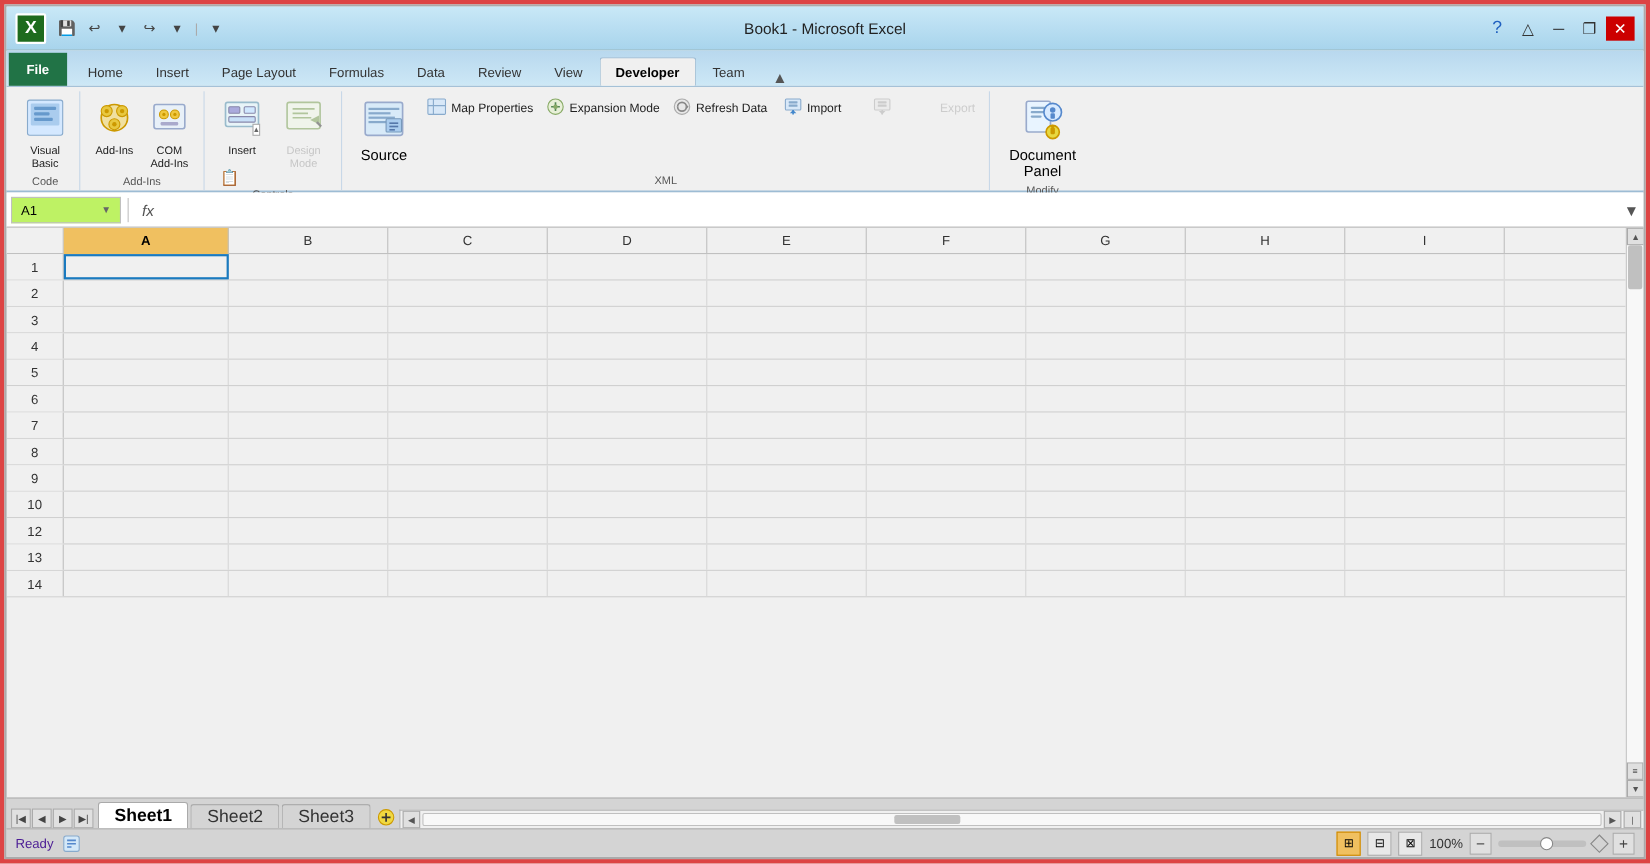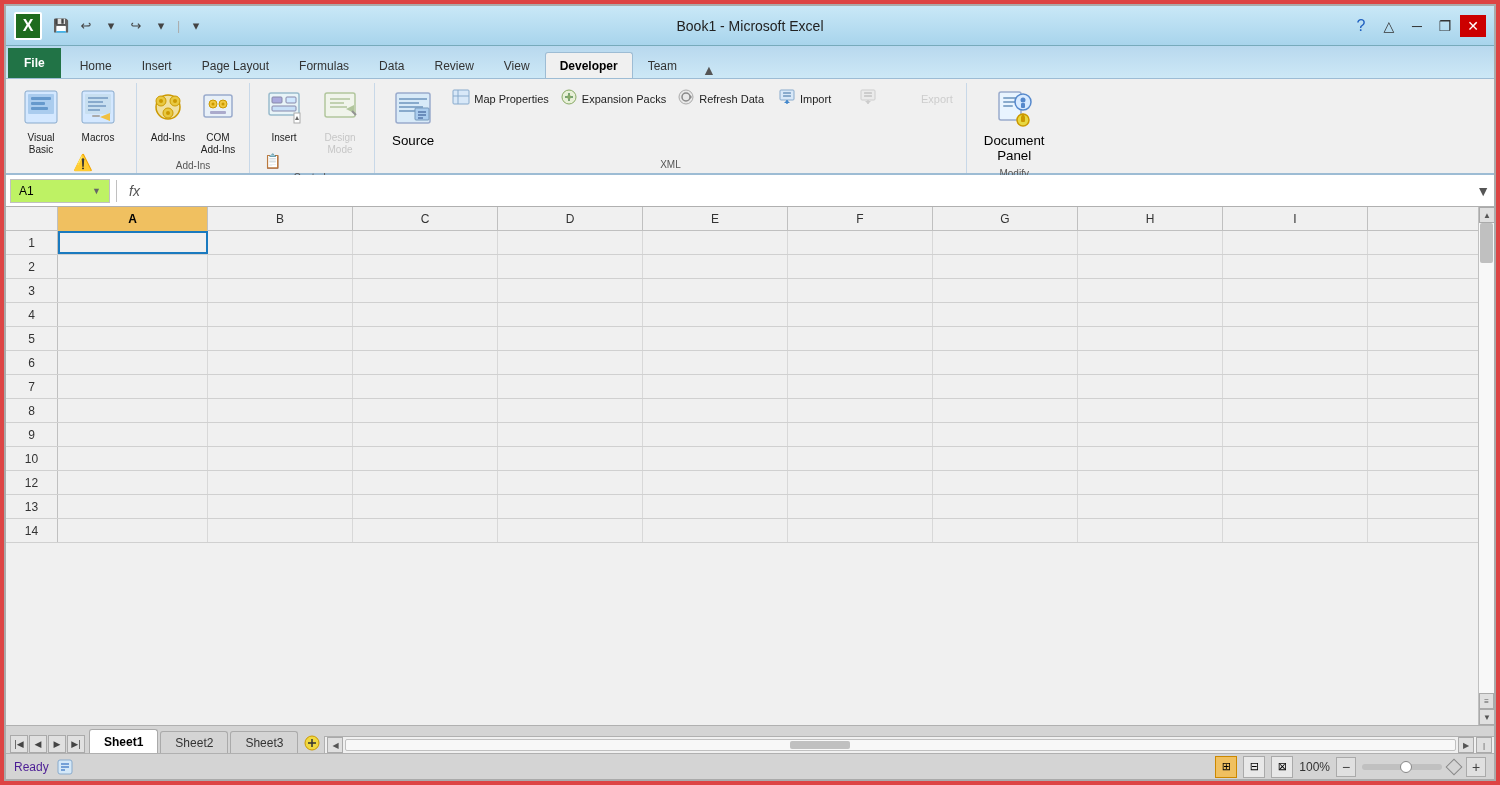--- a/index.html
+++ b/index.html
@@ -370,21 +370,21 @@
       align-items: flex-end;
       gap: 2px;
     }
     .sheet-tab {
       padding: 9px 14px;
       background: #d4d4d4;
       border: 1px solid #aaa;
       border-bottom: none;
       border-radius: 3px 3px 0 0;
       cursor: pointer;
-      font-size: 12px;
+      font-size: 16px;
       color: #333;
       height: 22px;
       display: flex;
       align-items: center;
     }
     .sheet-tab.active {
       background: #fff;
       font-weight: bold;
       height: 24px;
       color: #000;
@@ -589,40 +589,20 @@
               <span class="icon">
                 <svg width="36" height="36" viewBox="0 0 36 36">
                   <rect x="2" y="2" width="32" height="32" rx="2" fill="#d4e8ff" stroke="#88aacc" stroke-width="1"></rect>
                   <rect x="5" y="5" width="26" height="20" fill="#aaccee" rx="1"></rect>
                   <rect x="8" y="8" width="20" height="3" fill="#6699cc" rx="1"></rect>
                   <rect x="8" y="13" width="14" height="3" fill="#6699cc" rx="1"></rect>
                   <rect x="8" y="18" width="17" height="3" fill="#6699cc" rx="1"></rect>
                 </svg>
               </span>
               <span class="label">Visual<br>Basic</span>
-            </button>
-          </div>
-          <div style="display:flex;flex-direction:column;align-items:center;gap:2px;">
-            <button class="ribbon-btn">
-              <span class="icon">
-                <svg width="36" height="36" viewBox="0 0 36 36">
-                  <rect x="2" y="2" width="32" height="32" rx="2" fill="#d4e8ff" stroke="#88aacc" stroke-width="1"></rect>
-                  <rect x="5" y="5" width="26" height="20" fill="#c8dff0" rx="1"></rect>
-                  <rect x="8" y="8" width="20" height="2" fill="#88aacc"></rect>
-                  <rect x="8" y="12" width="15" height="2" fill="#88aacc"></rect>
-                  <rect x="8" y="16" width="18" height="2" fill="#88aacc"></rect>
-                  <rect x="8" y="20" width="12" height="2" fill="#88aacc"></rect>
-                  <polygon points="20,28 30,24 30,32" fill="#f0c040"></polygon>
-                  <rect x="12" y="26" width="8" height="2" fill="#aaa" rx="1"></rect>
-                </svg>
-              </span>
-              <span class="label">Macros</span>
-            </button>
-            <button class="ribbon-btn-sm" style="min-width:60px;font-size:16px;">
-              <span>⚠️</span>
             </button>
           </div>
         </div>
         <div class="group-label">Code</div>
       </div>
 
       <div class="ribbon-group">
         <div class="group-items">
           <button class="ribbon-btn">
             <span class="icon">
@@ -729,21 +709,21 @@
             </button>
             <button class="ribbon-btn-sm">
               <span>
                 <svg width="18" height="18" viewBox="0 0 18 18">
                   <circle cx="9" cy="9" r="7" fill="#e8f0d8" stroke="#88aa66" stroke-width="1"></circle>
                   <line x1="5" y1="9" x2="13" y2="9" stroke="#558855" stroke-width="1.5"></line>
                   <line x1="9" y1="5" x2="9" y2="13" stroke="#558855" stroke-width="1.5"></line>
                   <circle cx="9" cy="9" r="2" fill="#88aa66"></circle>
                 </svg>
               </span>
-              <span class="label">Expansion Packs</span>
+              <span class="label">Expansion Mode</span>
             </button>
             <button class="ribbon-btn-sm">
               <span>
                 <svg width="18" height="18" viewBox="0 0 18 18">
                   <circle cx="9" cy="9" r="7" fill="#e8e8e8" stroke="#aaa" stroke-width="1"></circle>
                   <path d="M5 9 A4 4 0 0 1 13 9" stroke="#888" stroke-width="1.5" fill="none"></path>
                   <path d="M13 9 A4 4 0 0 1 5 9" stroke="#888" stroke-width="1.5" fill="none"></path>
                   <polygon points="13,7 15,9 13,11" fill="#888"></polygon>
                 </svg>
               </span>

